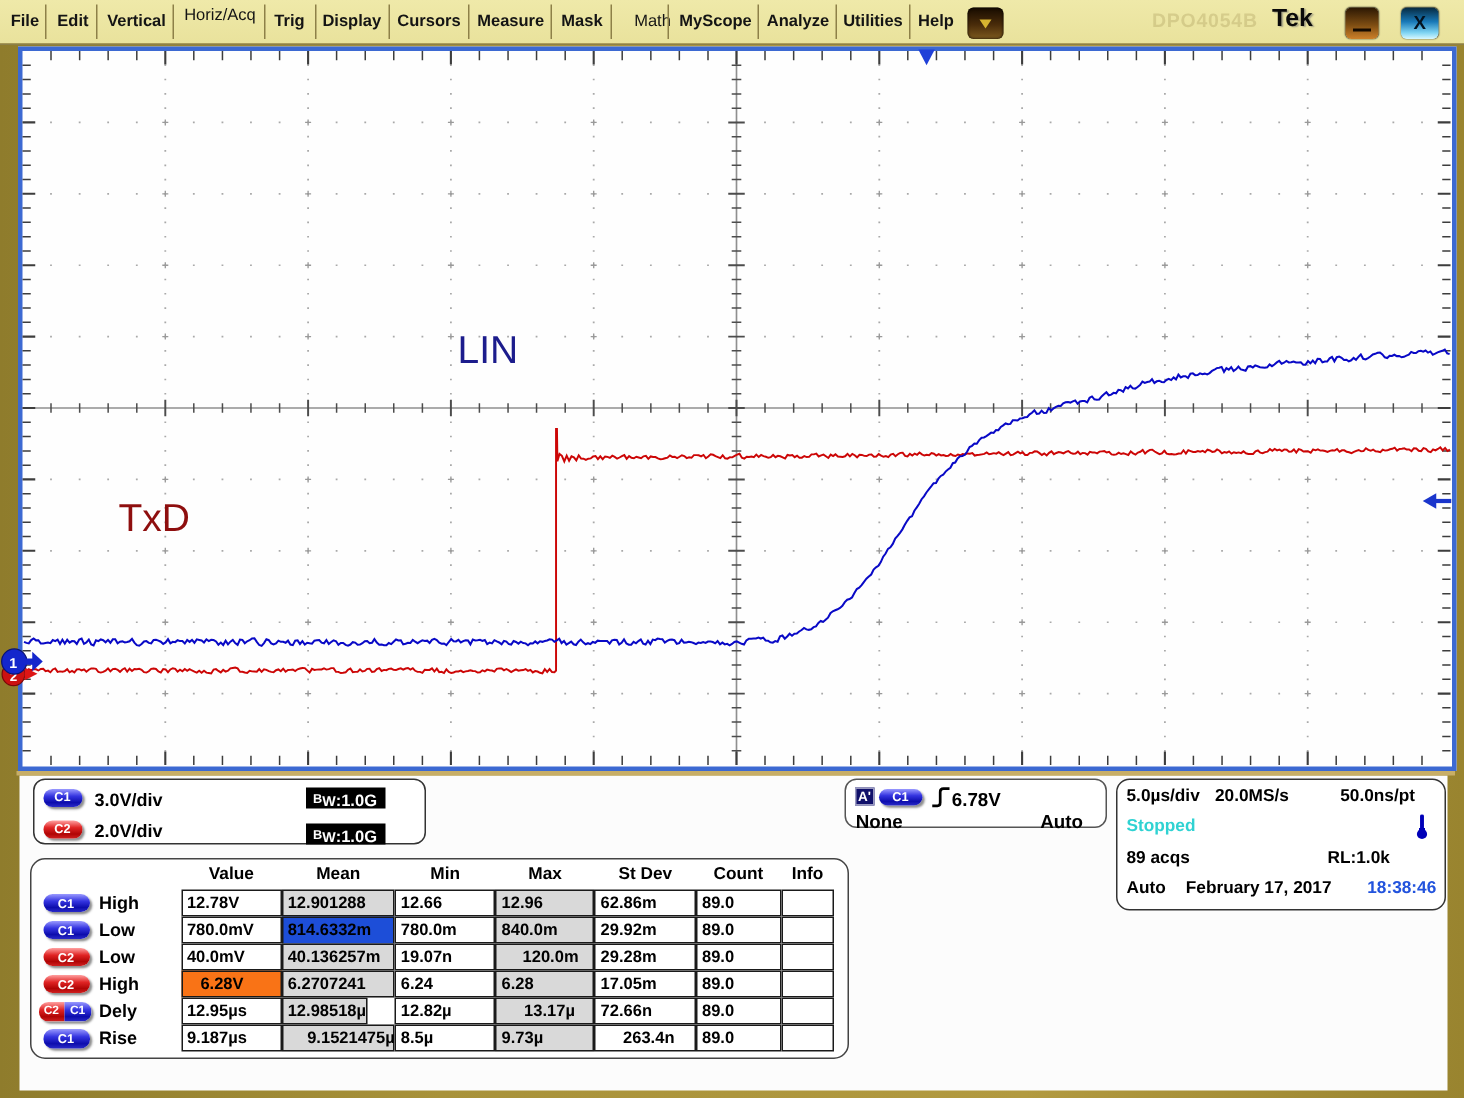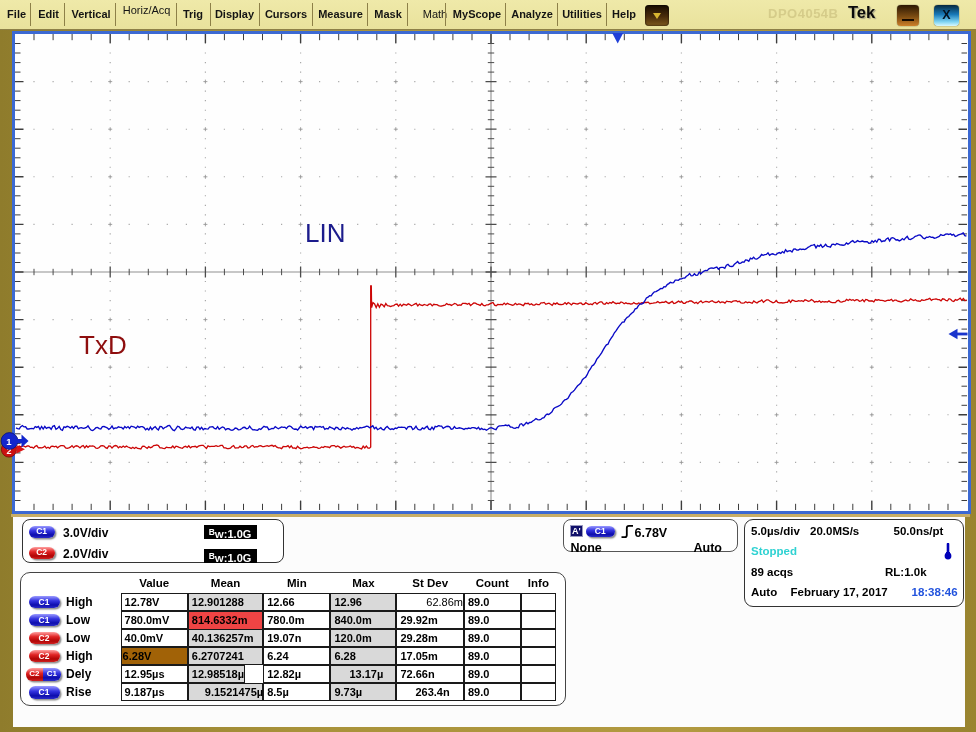--- a/index.html
+++ b/index.html
@@ -120,38 +120,38 @@
 <div style="position:absolute;left:225.5px;top:577px;font-size:11.5px;font-weight:bold;color:#000;white-space:nowrap;transform:translateX(-50%);">Mean</div>
 <div style="position:absolute;left:296.79999999999995px;top:577px;font-size:11.5px;font-weight:bold;color:#000;white-space:nowrap;transform:translateX(-50%);">Min</div>
 <div style="position:absolute;left:363.4px;top:577px;font-size:11.5px;font-weight:bold;color:#000;white-space:nowrap;transform:translateX(-50%);">Max</div>
 <div style="position:absolute;left:430.2px;top:577px;font-size:11.5px;font-weight:bold;color:#000;white-space:nowrap;transform:translateX(-50%);">St Dev</div>
 <div style="position:absolute;left:492.3px;top:577px;font-size:11.5px;font-weight:bold;color:#000;white-space:nowrap;transform:translateX(-50%);">Count</div>
 <div style="position:absolute;left:538.4000000000001px;top:577px;font-size:11.5px;font-weight:bold;color:#000;white-space:nowrap;transform:translateX(-50%);">Info</div>
 <div style="position:absolute;left:120.6px;top:593.00px;width:67.20000000000002px;height:18.05px;box-sizing:border-box;border:1px solid #1a1a1a;background:#fff;font-size:11px;font-weight:bold;color:#000;line-height:17.05px;padding-left:3px;">12.78V</div>
 <div style="position:absolute;left:187.8px;top:593.00px;width:75.39999999999998px;height:18.05px;box-sizing:border-box;border:1px solid #1a1a1a;background:#d9d9d9;font-size:11px;font-weight:bold;color:#000;line-height:17.05px;padding-left:3px;">12.901288</div>
 <div style="position:absolute;left:263.2px;top:593.00px;width:67.19999999999999px;height:18.05px;box-sizing:border-box;border:1px solid #1a1a1a;background:#fff;font-size:11px;font-weight:bold;color:#000;line-height:17.05px;padding-left:3px;">12.66</div>
 <div style="position:absolute;left:330.4px;top:593.00px;width:66.0px;height:18.05px;box-sizing:border-box;border:1px solid #1a1a1a;background:#d9d9d9;font-size:11px;font-weight:bold;color:#000;line-height:17.05px;padding-left:3px;">12.96</div>
-<div style="position:absolute;left:396.4px;top:593.00px;width:67.60000000000002px;height:18.05px;box-sizing:border-box;border:1px solid #1a1a1a;background:#fff;font-size:11px;font-weight:normal;color:#000;line-height:17.05px;padding-left:3px;text-align:right;">62.86m</div>
+<div style="position:absolute;left:396.4px;top:593.00px;width:67.60000000000002px;height:18.05px;box-sizing:border-box;border:1px solid #1a1a1a;background:#fff;font-size:11px;font-weight:bold;color:#000;line-height:17.05px;padding-left:3px;">62.86m</div>
 <div style="position:absolute;left:464.0px;top:593.00px;width:56.60000000000002px;height:18.05px;box-sizing:border-box;border:1px solid #1a1a1a;background:#fff;font-size:11px;font-weight:bold;color:#000;line-height:17.05px;padding-left:3px;">89.0</div>
 <div style="position:absolute;left:520.6px;top:593.00px;width:35.60000000000002px;height:18.05px;box-sizing:border-box;border:1px solid #1a1a1a;background:#fff;font-size:11px;font-weight:bold;color:#000;line-height:17.05px;padding-left:3px;"></div>
 <div style="position:absolute;left:120.6px;top:611.05px;width:67.20000000000002px;height:18.05px;box-sizing:border-box;border:1px solid #1a1a1a;background:#fff;font-size:11px;font-weight:bold;color:#000;line-height:17.05px;padding-left:3px;">780.0mV</div>
-<div style="position:absolute;left:187.8px;top:611.05px;width:75.39999999999998px;height:19px;box-sizing:border-box;border:1px solid #1a1a1a;background:#ef4444;font-size:11px;font-weight:bold;color:#000;line-height:17.05px;padding-left:3px;">814.6332m</div>
+<div style="position:absolute;left:187.8px;top:611.05px;width:75.39999999999998px;height:19px;box-sizing:border-box;border:1px solid #1a1a1a;background:#1d4ed8;font-size:11px;font-weight:bold;color:#000;line-height:17.05px;padding-left:3px;">814.6332m</div>
 <div style="position:absolute;left:263.2px;top:611.05px;width:67.19999999999999px;height:18.05px;box-sizing:border-box;border:1px solid #1a1a1a;background:#fff;font-size:11px;font-weight:bold;color:#000;line-height:17.05px;padding-left:3px;">780.0m</div>
 <div style="position:absolute;left:330.4px;top:611.05px;width:66.0px;height:18.05px;box-sizing:border-box;border:1px solid #1a1a1a;background:#d9d9d9;font-size:11px;font-weight:bold;color:#000;line-height:17.05px;padding-left:3px;">840.0m</div>
 <div style="position:absolute;left:396.4px;top:611.05px;width:67.60000000000002px;height:18.05px;box-sizing:border-box;border:1px solid #1a1a1a;background:#fff;font-size:11px;font-weight:bold;color:#000;line-height:17.05px;padding-left:3px;">29.92m</div>
 <div style="position:absolute;left:464.0px;top:611.05px;width:56.60000000000002px;height:18.05px;box-sizing:border-box;border:1px solid #1a1a1a;background:#fff;font-size:11px;font-weight:bold;color:#000;line-height:17.05px;padding-left:3px;">89.0</div>
 <div style="position:absolute;left:520.6px;top:611.05px;width:35.60000000000002px;height:18.05px;box-sizing:border-box;border:1px solid #1a1a1a;background:#fff;font-size:11px;font-weight:bold;color:#000;line-height:17.05px;padding-left:3px;"></div>
 <div style="position:absolute;left:120.6px;top:629.10px;width:67.20000000000002px;height:18.05px;box-sizing:border-box;border:1px solid #1a1a1a;background:#fff;font-size:11px;font-weight:bold;color:#000;line-height:17.05px;padding-left:3px;">40.0mV</div>
 <div style="position:absolute;left:187.8px;top:629.10px;width:75.39999999999998px;height:18.05px;box-sizing:border-box;border:1px solid #1a1a1a;background:#d9d9d9;font-size:11px;font-weight:bold;color:#000;line-height:17.05px;padding-left:3px;">40.136257m</div>
 <div style="position:absolute;left:263.2px;top:629.10px;width:67.19999999999999px;height:18.05px;box-sizing:border-box;border:1px solid #1a1a1a;background:#fff;font-size:11px;font-weight:bold;color:#000;line-height:17.05px;padding-left:3px;">19.07n</div>
-<div style="position:absolute;left:330.4px;top:629.10px;width:66.0px;height:18.05px;box-sizing:border-box;border:1px solid #1a1a1a;background:#d9d9d9;font-size:11px;font-weight:bold;color:#000;line-height:17.05px;padding-left:3px;">120.0m</div>
+<div style="position:absolute;left:330.4px;top:629.10px;width:66.0px;height:18.05px;box-sizing:border-box;border:1px solid #1a1a1a;background:#d9d9d9;font-size:11px;font-weight:bold;color:#000;line-height:17.05px;padding-left:17px;">120.0m</div>
 <div style="position:absolute;left:396.4px;top:629.10px;width:67.60000000000002px;height:18.05px;box-sizing:border-box;border:1px solid #1a1a1a;background:#fff;font-size:11px;font-weight:bold;color:#000;line-height:17.05px;padding-left:3px;">29.28m</div>
 <div style="position:absolute;left:464.0px;top:629.10px;width:56.60000000000002px;height:18.05px;box-sizing:border-box;border:1px solid #1a1a1a;background:#fff;font-size:11px;font-weight:bold;color:#000;line-height:17.05px;padding-left:3px;">89.0</div>
 <div style="position:absolute;left:520.6px;top:629.10px;width:35.60000000000002px;height:18.05px;box-sizing:border-box;border:1px solid #1a1a1a;background:#fff;font-size:11px;font-weight:bold;color:#000;line-height:17.05px;padding-left:3px;"></div>
-<div style="position:absolute;left:120.6px;top:647.15px;width:67.20000000000002px;height:18.05px;box-sizing:border-box;border:1px solid #1a1a1a;background:#a16207;font-size:11px;font-weight:bold;color:#000;line-height:17.05px;padding-left:1px;">6.28V</div>
+<div style="position:absolute;left:120.6px;top:647.15px;width:67.20000000000002px;height:18.05px;box-sizing:border-box;border:1px solid #1a1a1a;background:#f97316;font-size:11px;font-weight:bold;color:#000;line-height:17.05px;padding-left:12px;">6.28V</div>
 <div style="position:absolute;left:187.8px;top:647.15px;width:75.39999999999998px;height:18.05px;box-sizing:border-box;border:1px solid #1a1a1a;background:#d9d9d9;font-size:11px;font-weight:bold;color:#000;line-height:17.05px;padding-left:3px;">6.2707241</div>
 <div style="position:absolute;left:263.2px;top:647.15px;width:67.19999999999999px;height:18.05px;box-sizing:border-box;border:1px solid #1a1a1a;background:#fff;font-size:11px;font-weight:bold;color:#000;line-height:17.05px;padding-left:3px;">6.24</div>
 <div style="position:absolute;left:330.4px;top:647.15px;width:66.0px;height:18.05px;box-sizing:border-box;border:1px solid #1a1a1a;background:#d9d9d9;font-size:11px;font-weight:bold;color:#000;line-height:17.05px;padding-left:3px;">6.28</div>
 <div style="position:absolute;left:396.4px;top:647.15px;width:67.60000000000002px;height:18.05px;box-sizing:border-box;border:1px solid #1a1a1a;background:#fff;font-size:11px;font-weight:bold;color:#000;line-height:17.05px;padding-left:3px;">17.05m</div>
 <div style="position:absolute;left:464.0px;top:647.15px;width:56.60000000000002px;height:18.05px;box-sizing:border-box;border:1px solid #1a1a1a;background:#fff;font-size:11px;font-weight:bold;color:#000;line-height:17.05px;padding-left:3px;">89.0</div>
 <div style="position:absolute;left:520.6px;top:647.15px;width:35.60000000000002px;height:18.05px;box-sizing:border-box;border:1px solid #1a1a1a;background:#fff;font-size:11px;font-weight:bold;color:#000;line-height:17.05px;padding-left:3px;"></div>
 <div style="position:absolute;left:120.6px;top:665.20px;width:67.20000000000002px;height:18.05px;box-sizing:border-box;border:1px solid #1a1a1a;background:#fff;font-size:11px;font-weight:bold;color:#000;line-height:17.05px;padding-left:3px;">12.95µs</div>
 <div style="position:absolute;left:187.8px;top:665.20px;width:57px;height:18.05px;box-sizing:border-box;border:1px solid #1a1a1a;background:#d9d9d9;font-size:11px;font-weight:bold;color:#000;line-height:17.05px;padding-left:3px;">12.98518µ</div>
 <div style="position:absolute;left:263.2px;top:665.20px;width:67.19999999999999px;height:18.05px;box-sizing:border-box;border:1px solid #1a1a1a;background:#fff;font-size:11px;font-weight:bold;color:#000;line-height:17.05px;padding-left:3px;">12.82µ</div>
 <div style="position:absolute;left:330.4px;top:665.20px;width:66.0px;height:18.05px;box-sizing:border-box;border:1px solid #1a1a1a;background:#d9d9d9;font-size:11px;font-weight:bold;color:#000;line-height:17.05px;padding-left:18px;">13.17µ</div>

